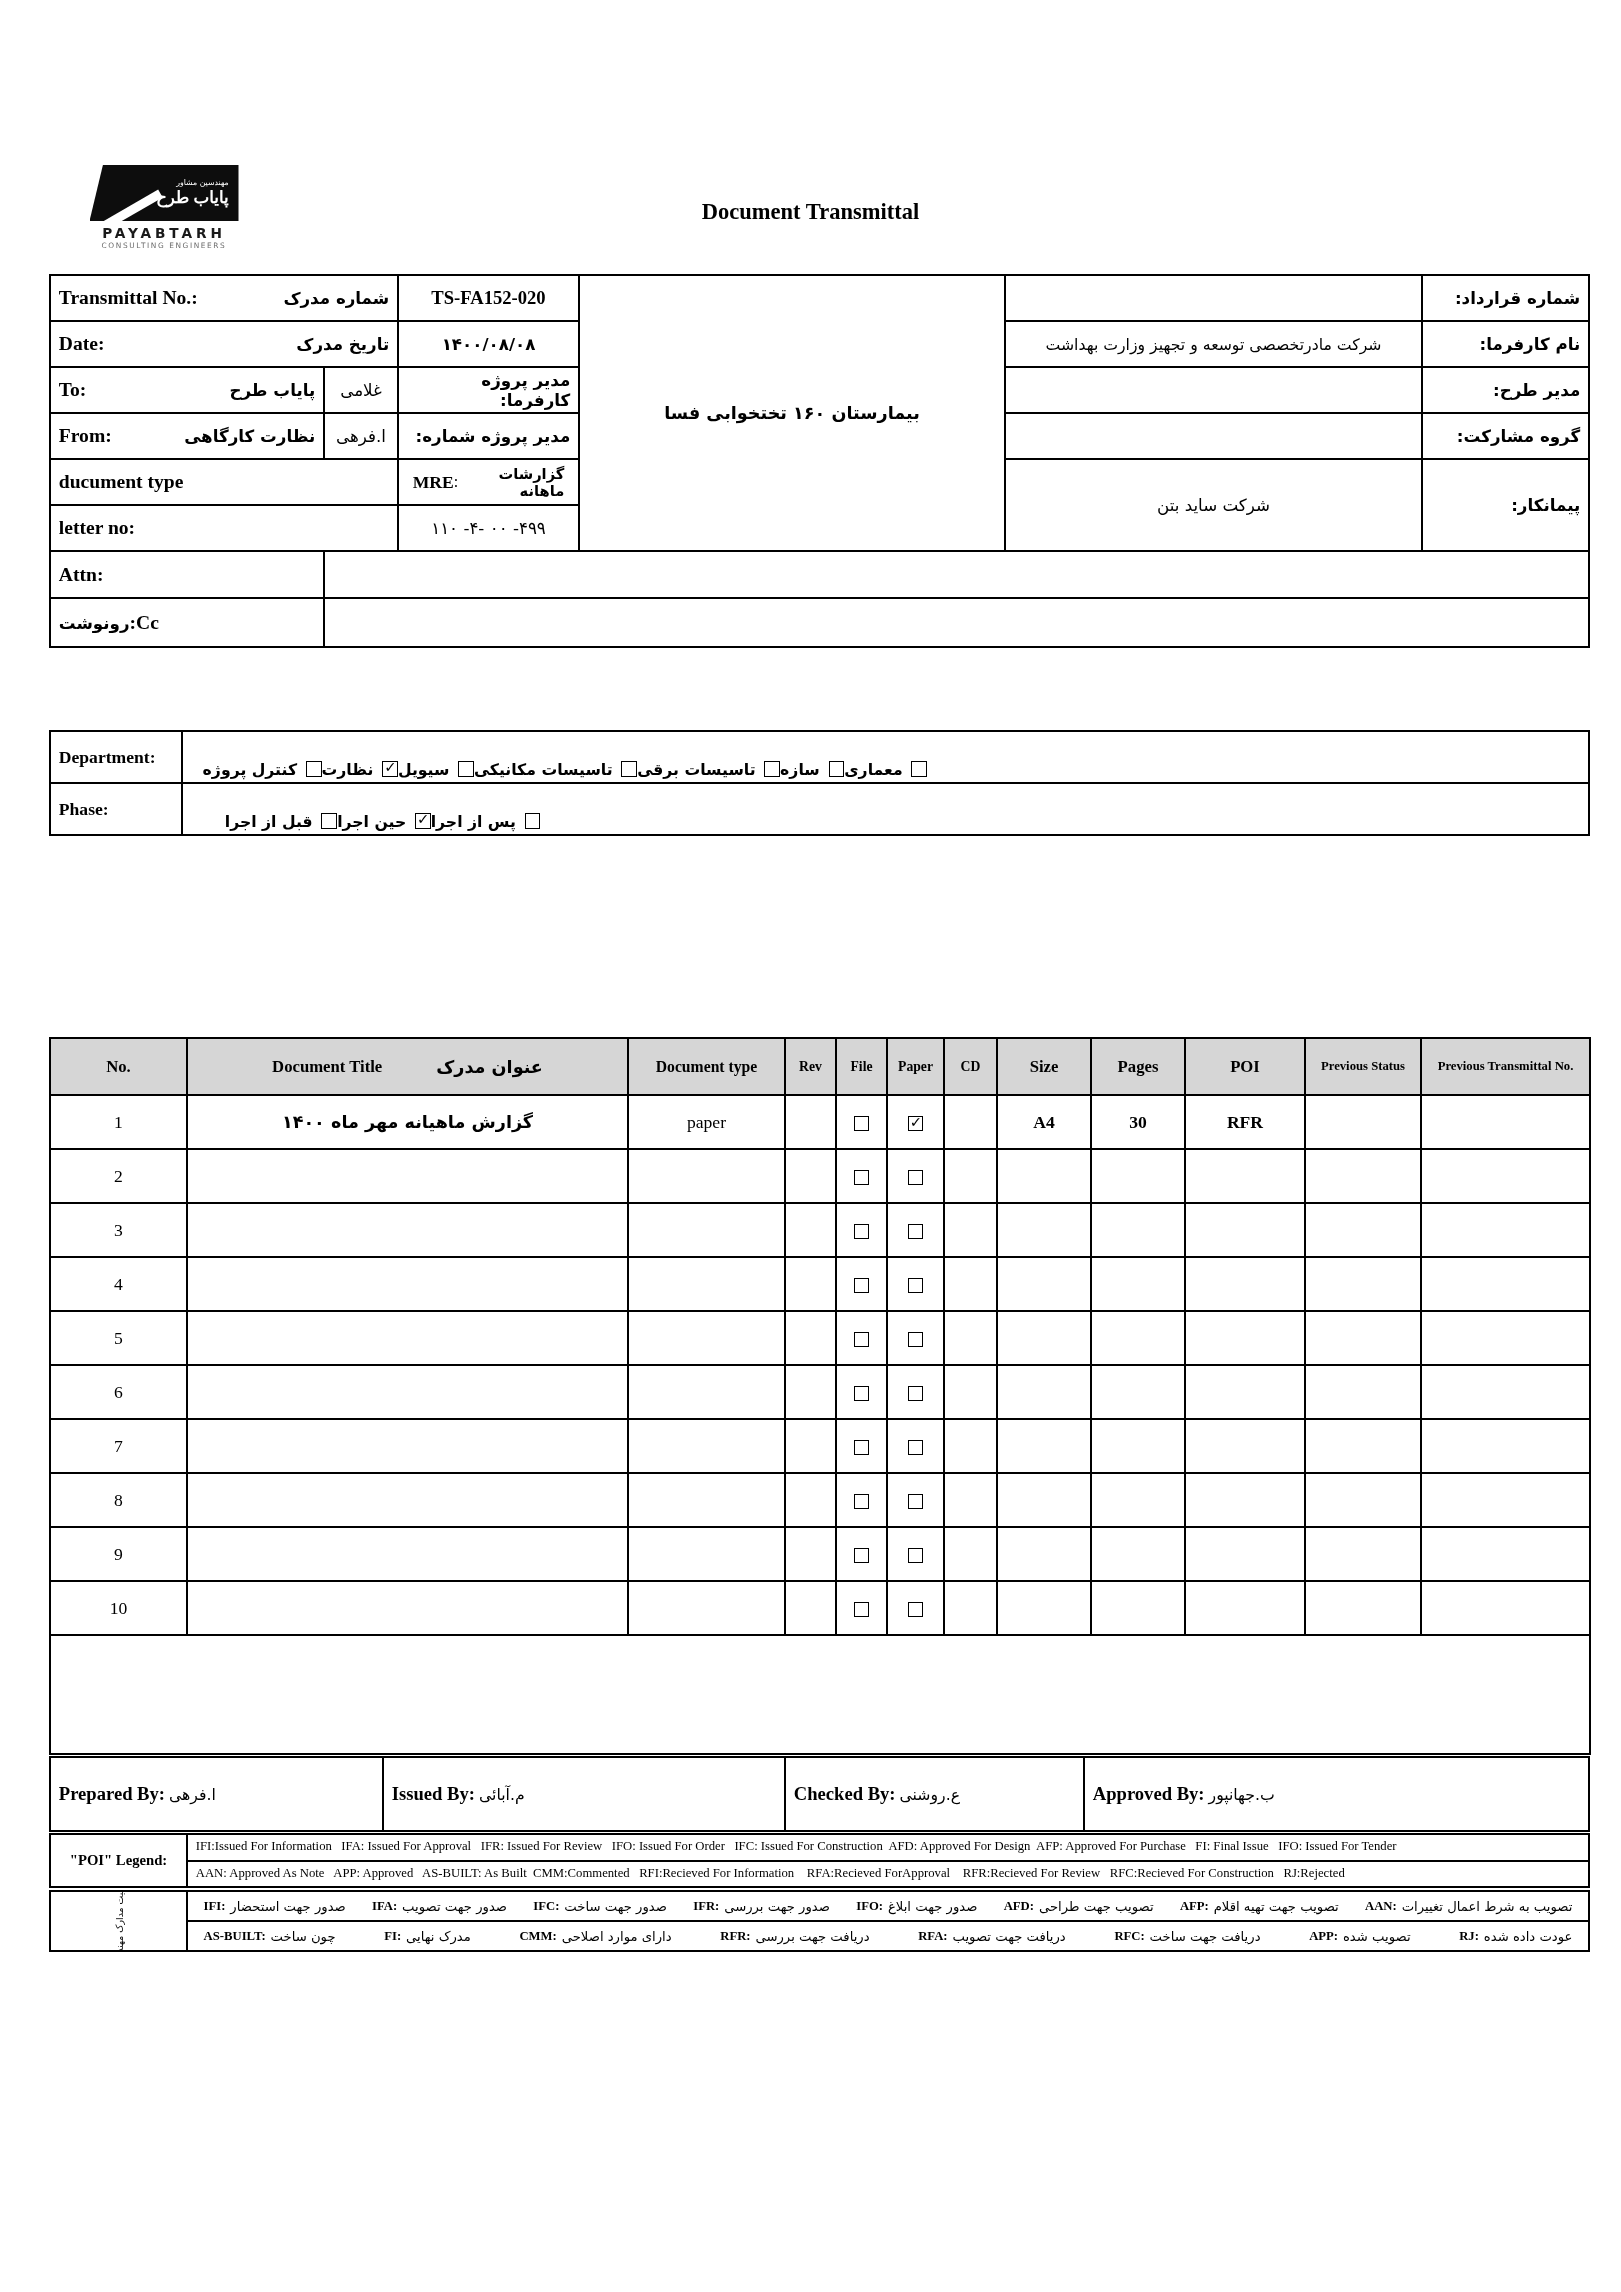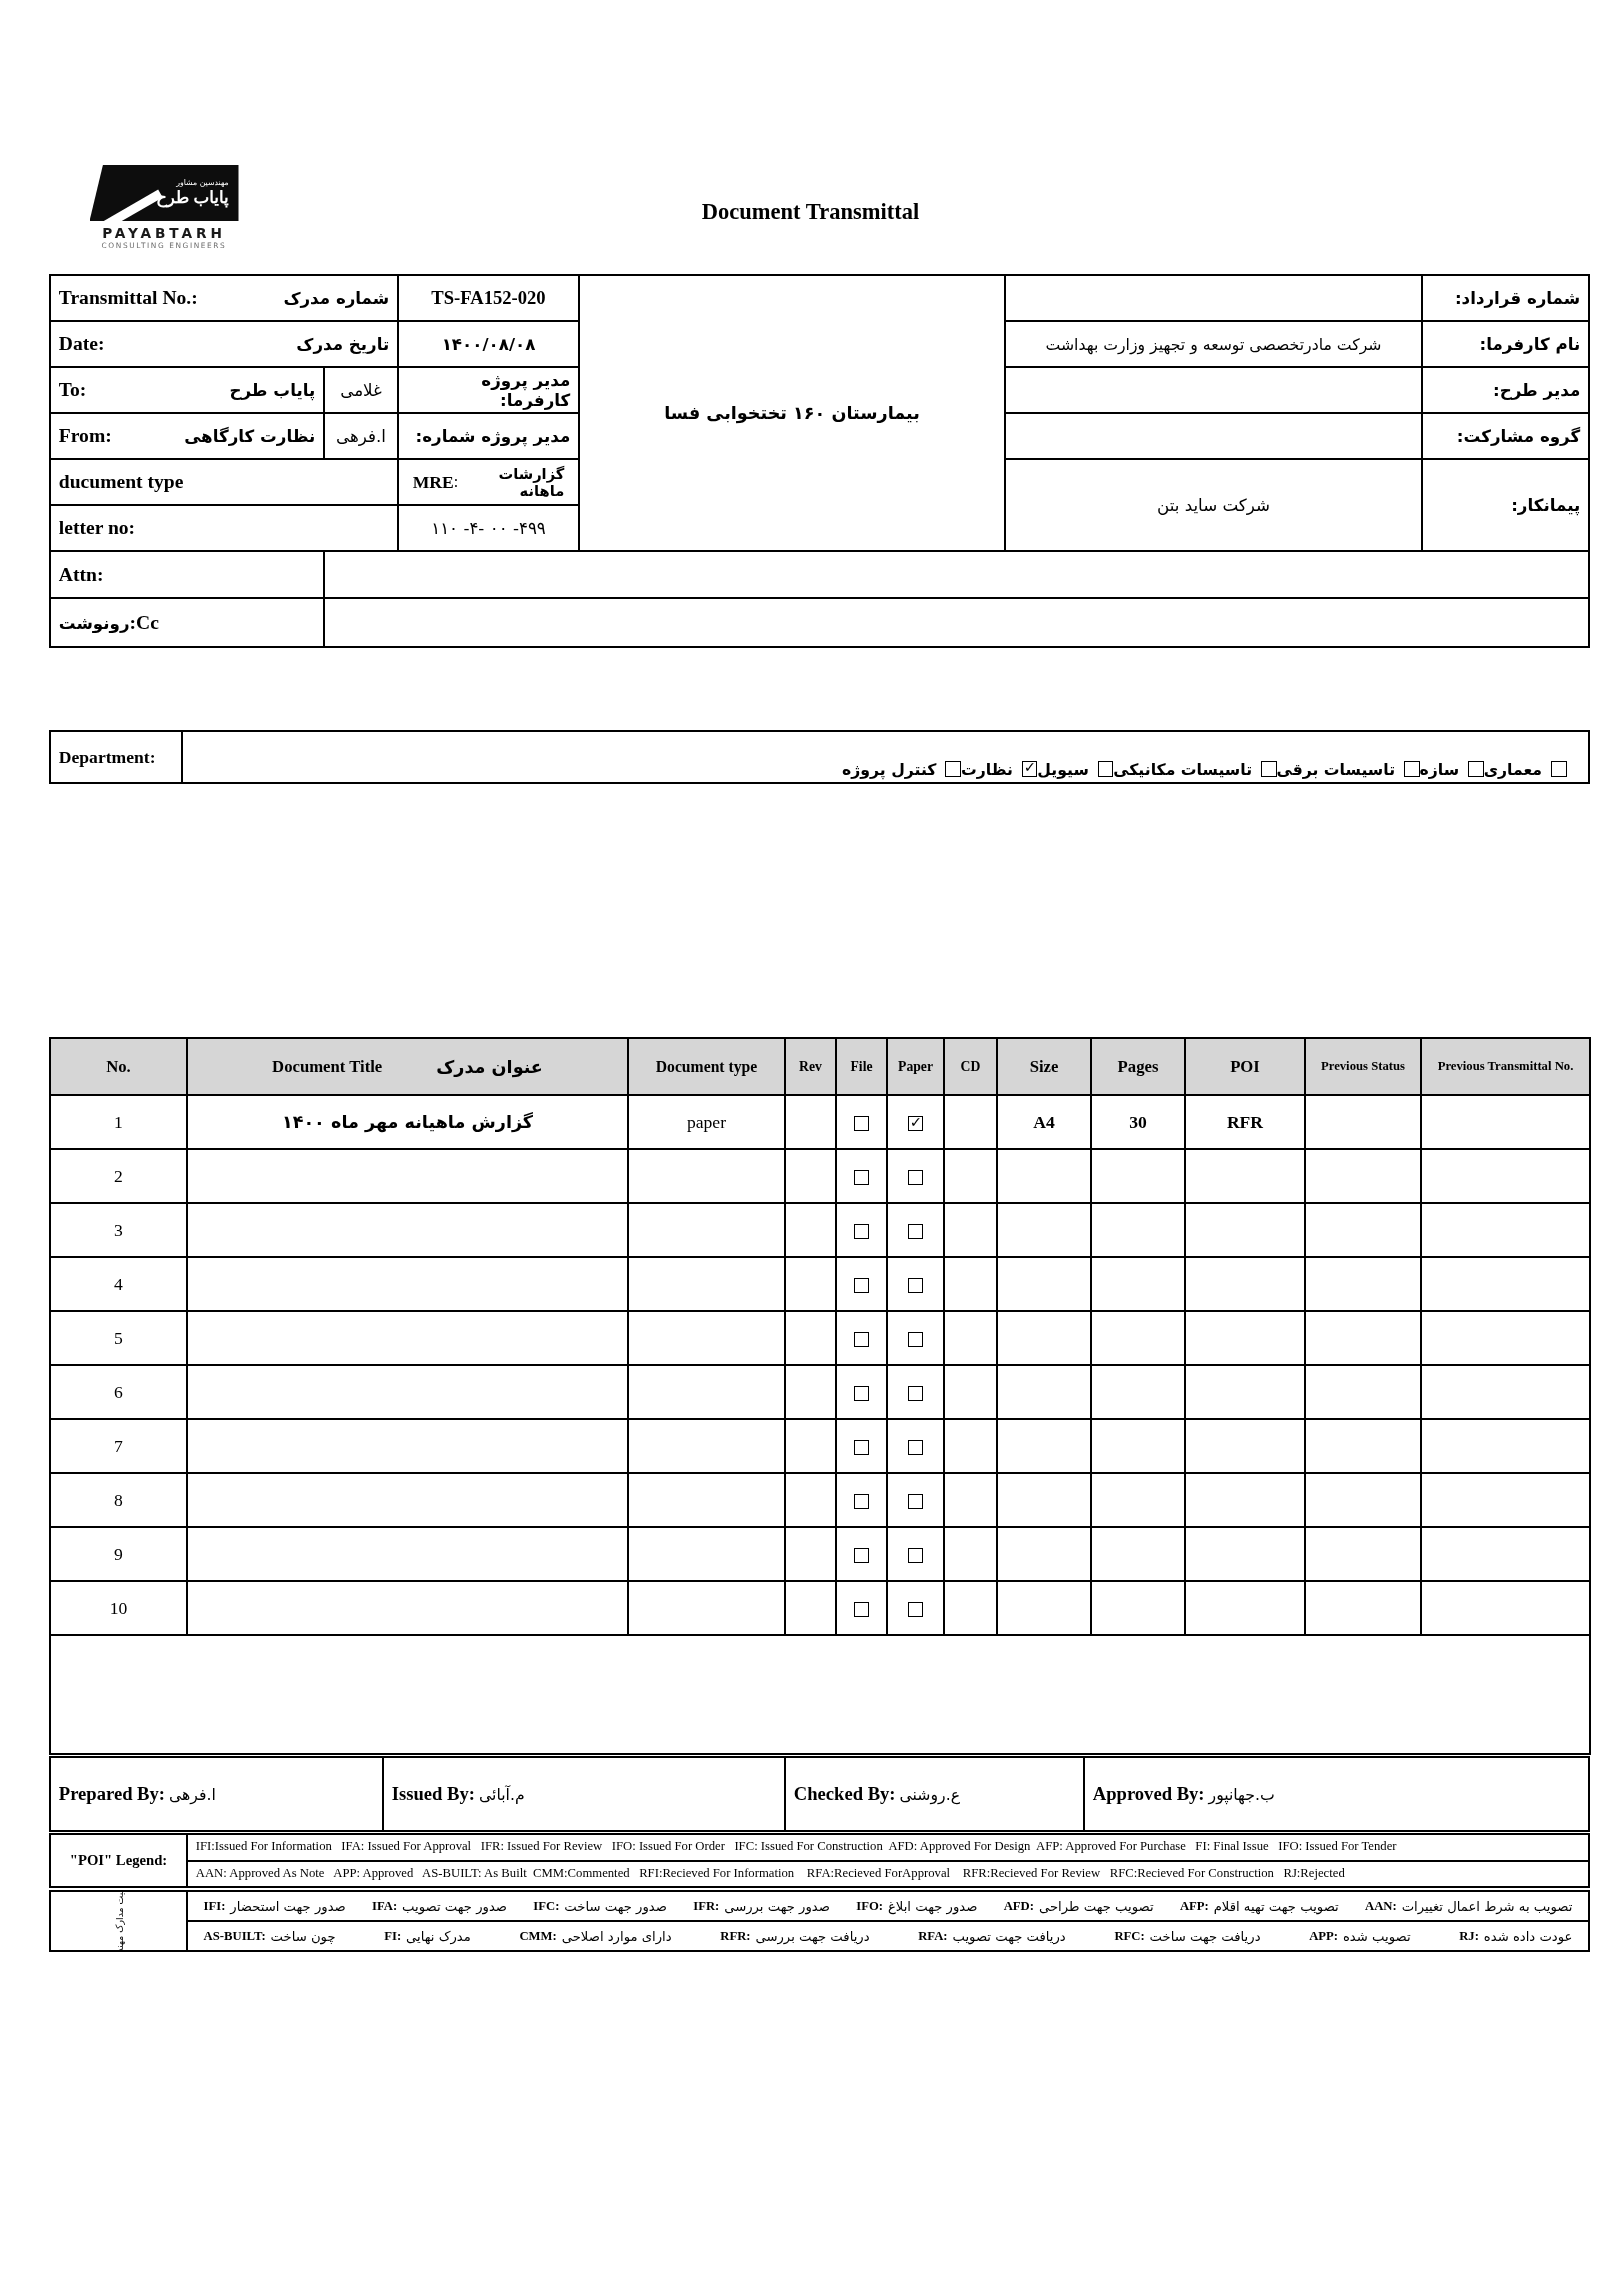--- a/index.html
+++ b/index.html
@@ -47,21 +47,21 @@
   
   .info-table { top:274px; }
   .info-table tr { height:46px; }
   .info-table tr.h48 { height:47px; }
   .info-table tr.h50 { height:49px; }
   .project-name { font-size:17.6px; }
   .doctype-val { display:flex; justify-content:space-between; align-items:center; padding:0 5.9px; }
 
   
   .class-table { top:730px; }
-  .chk-row { display:flex; justify-content:flex-end; align-items:center; padding:0 13.7px 0 11.8px;margin-top:24px; }
+  .chk-row { display:flex; justify-content:flex-start; align-items:center; padding:0 13.7px 0 11.8px;margin-top:24px; }
   .chk-row.phase { padding:0 108px 0 34px; }
   .chk-item { display:inline-flex; align-items:center; gap:8.8px; white-space:nowrap; }
   .chk-item .fa { font-size:15.7px; font-weight:bold; }
   .discipline-val { text-align:center; font-size:19.6px; }
 
   
   .main-table { top:1037px; }
   .main-table th { background:#d6d6d6; font-weight:bold; font-size:16.7px; padding:1px 2.9px; }
   .main-table th.small { font-size:13.7px; }
   .main-table th.xsmall { font-size:12.7px; line-height:1.25; }
@@ -227,20 +227,39 @@
           <span class="chk-item">
                 <span class="fa">تاسیسات برقی</span>
                 <span class="cbx"></span>
               </span>
           <span class="chk-item">
                 <span class="fa">سازه</span>
                 <span class="cbx"></span>
               </span>
           <span class="chk-item">
                 <span class="fa">معماری</span>
+                <span class="cbx"></span>
+              </span>
+        </div>
+      </td>
+    </tr>
+    <tr style="height:52px">
+      <td><span class="en-label" style="font-size:17.6px">Phase:</span></td>
+      <td>
+        <div class="chk-row phase">
+          <span class="chk-item">
+                <span class="fa">قبل از اجرا</span>
+                <span class="cbx"></span>
+              </span>
+          <span class="chk-item">
+                <span class="fa">حین اجرا</span>
+                <span class="cbx checked"></span>
+              </span>
+          <span class="chk-item">
+                <span class="fa">پس از اجرا</span>
                 <span class="cbx"></span>
               </span>
         </div>
       </td>
     </tr>
   </tbody>
     </table>
 
   <table class="sheet main-table">
     <colgroup>

